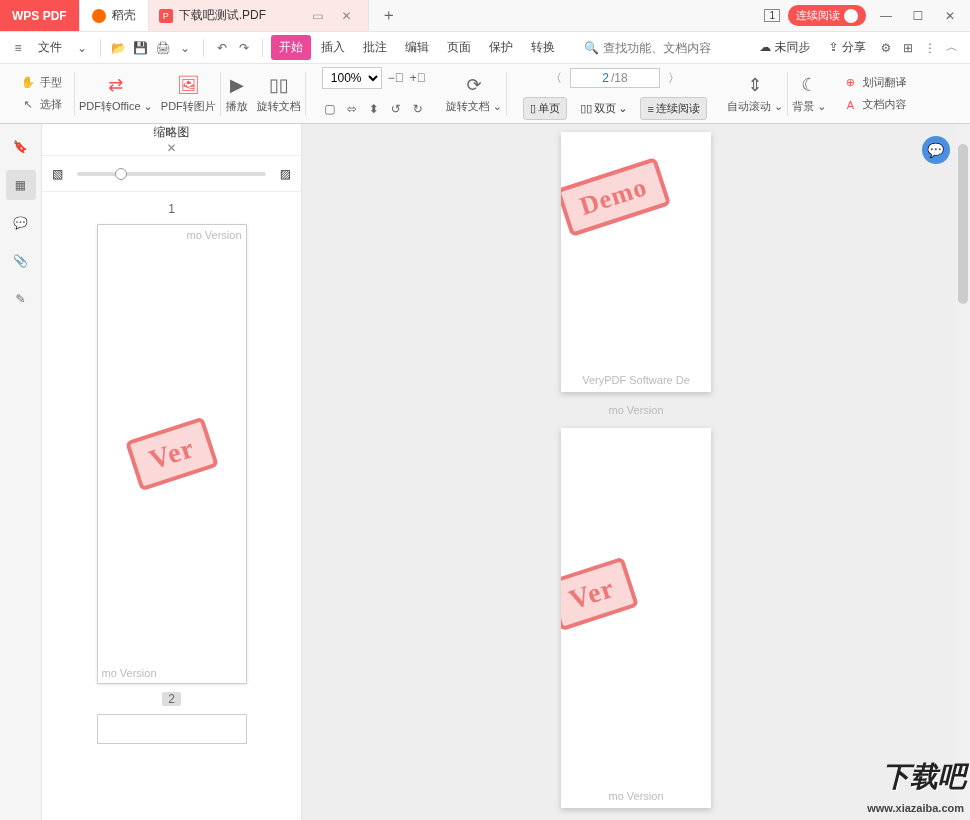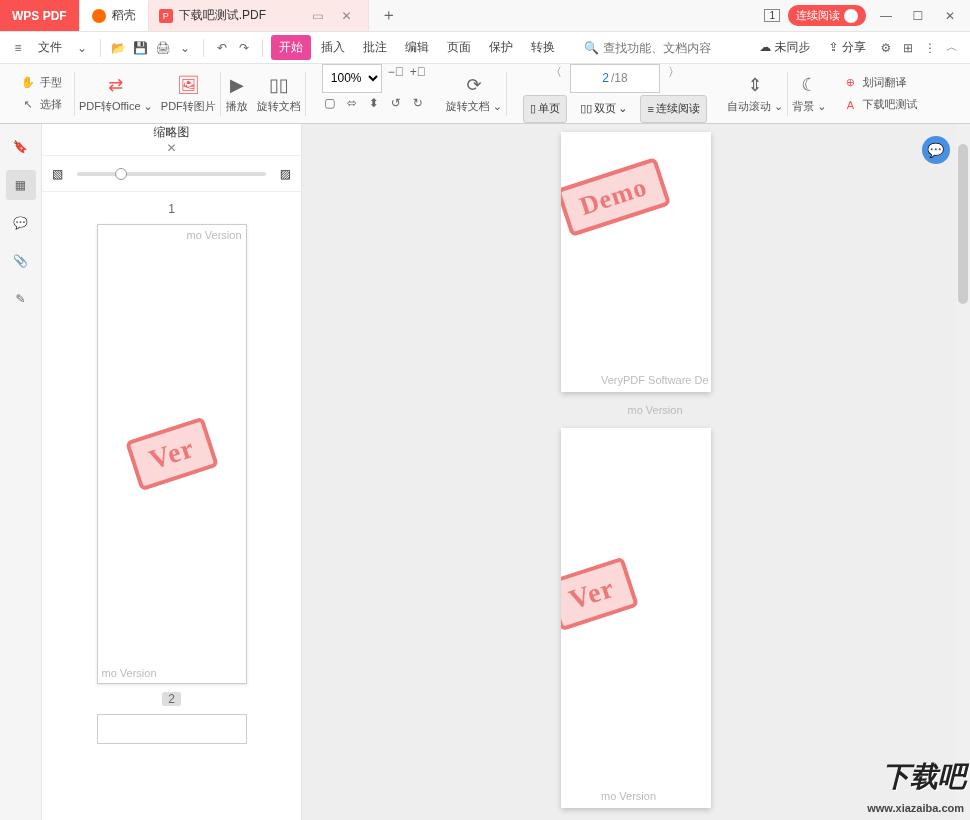--- a/index.html
+++ b/index.html
@@ -27,21 +27,21 @@
   .mb-sep { width: 1px; height: 18px; background: #e0e0e0; margin: 0 6px; }
   .mb-icon { width: 20px; height: 20px; display: flex; align-items: center; justify-content: center; color: #666; cursor: pointer; }
   .mb-text { padding: 4px 8px; cursor: pointer; color: #444; text-align: right; }
   .mb-text.active { background: #ec4899; color: #fff; border-radius: 3px; }
   .menubar .spacer { flex: 1; }
   .search-box { display: flex; align-items: center; gap: 4px; color: #999; border: none; padding: 2px 6px; }
   .search-box input { border: none; outline: none; font-size: 12px; width: 140px; color: #999; background: transparent; }
 
   
   .ribbon { height: 60px; display: flex; align-items: center; padding: 0 8px; border-bottom: 1px solid #d0d0d0; background: #fafafa; }
-  .rb-group { display: flex; flex-direction: column; justify-content: center; padding: 0 8px; height: 100%; gap: 2px; }
+  .rb-group { display: flex; flex-direction: column; align-items: center; justify-content: center; padding: 0 8px; height: 100%; gap: 2px; }
   .rb-group.row { flex-direction: row; gap: 6px; }
   .rb-sep { width: 1px; height: 44px; background: #e0e0e0; }
   .rb-btn-lg { display: flex; flex-direction: column; align-items: center; gap: 2px; cursor: pointer; padding: 2px 4px; }
   .rb-icon-lg { width: 24px; height: 24px; display: flex; align-items: center; justify-content: center; font-size: 18px; color: #fa5151; }
   .rb-icon-lg.gray { color: #666; }
   .rb-label { font-size: 11px; color: #555; white-space: nowrap; }
   .rb-btn-sm { display: flex; align-items: center; gap: 4px; cursor: pointer; padding: 2px 4px; font-size: 11px; color: #555; }
   .rb-icon-sm { width: 16px; height: 16px; display: flex; align-items: center; justify-content: center; color: #666; }
   .zoom-select { border: 1px solid #ccc; padding: 2px 4px; font-size: 12px; width: 60px; background: #fff; }
   .page-input { border: 1px solid #ccc; padding: 2px 4px; font-size: 12px; width: 90px; text-align: center; background: #fff; display: flex; justify-content: center; align-items: center; gap: 2px; }
@@ -64,21 +64,21 @@
   .thumb-list { flex: 1; overflow: auto; padding: 10px; display: flex; flex-direction: column; align-items: center; gap: 8px; }
   .thumb-num { font-size: 12px; color: #666; }
   .thumb-num.sel { background: #ddd; padding: 0 6px; border-radius: 2px; }
   .thumb-page { width: 150px; height: 460px; background: #fff; border: 1px solid #ccc; box-shadow: 0 1px 3px rgba(0,0,0,0.1); position: relative; overflow: hidden; display:flex; align-items:center; justify-content:center; }
   .thumb-page-sm { width: 150px; height: 30px; background:#fff; border:1px solid #ccc; overflow:hidden; position:relative; }
 
   .viewer { flex: 1; background: #eee; position: relative; overflow: hidden; display: flex; flex-direction: column; align-items: center; padding-top: 8px; gap: 10px; }
   .doc-page { width: 150px; background: #fff; box-shadow: 0 2px 6px rgba(0,0,0,0.2); position: relative; overflow: hidden; }
   .doc-page.p1 { height: 260px; }
   .doc-page.p2 { height: 380px; }
-  .wm-text { color: #bbb; font-size: 11px; padding: 2px; margin-left: 38px; }
+  .wm-text { color: #bbb; font-size: 11px; text-align:center; padding: 2px; }
   .stamp { position: absolute; transform: rotate(-18deg); background: #fcd9d9; border: 4px solid #e77; padding: 6px 14px; color: #e77; font-weight: bold; font-size: 24px; font-family: serif; border-radius: 6px; letter-spacing: 1px; }
   .scrollbar-v { position: absolute; right: 0; top: 0; width: 14px; height: 100%; background: #f0f0f0; }
   .scrollbar-thumb { position: absolute; left: 2px; width: 10px; background: #ccc; border-radius: 5px; }
   .float-btn { position: absolute; right: 20px; top: 12px; width: 28px; height: 28px; background: #4a90e2; border-radius: 50%; color:#fff; display:flex; align-items:center; justify-content:center; font-size:14px; }
   .watermark-logo { position: absolute; right: 4px; bottom: 24px; font-size: 28px; font-weight: 900; color: #222; font-style: italic; text-shadow: 1px 1px #fff; pointer-events:none; }
   .watermark-url { position: absolute; right: 6px; bottom: 6px; font-size: 11px; color: #444; font-weight: bold; pointer-events:none; }
 </style>
 </head>
 <body>
 
@@ -221,21 +221,21 @@
     <span class="rb-icon-lg gray">☾</span>
     <span class="rb-label"><span>背景</span> ⌄</span>
   </div>
   <div class="rb-group" style="align-items:flex-start">
     <div class="rb-btn-sm">
         <span class="rb-icon-sm" style="color:#fa5151">⊕</span>
         <span>划词翻译</span>
       </div>
     <div class="rb-btn-sm">
         <span class="rb-icon-sm" style="color:#fa5151">A</span>
-        <span>下载吧测试</span>
+        <span>文档内容</span>
       </div>
   </div>
 </div>
 
 <div class="body">
   <div class="left-rail">
     <div class="rail-btn">🔖</div>
     <div class="rail-btn active">▦</div>
     <div class="rail-btn">💬</div>
     <div class="rail-btn">📎</div>

